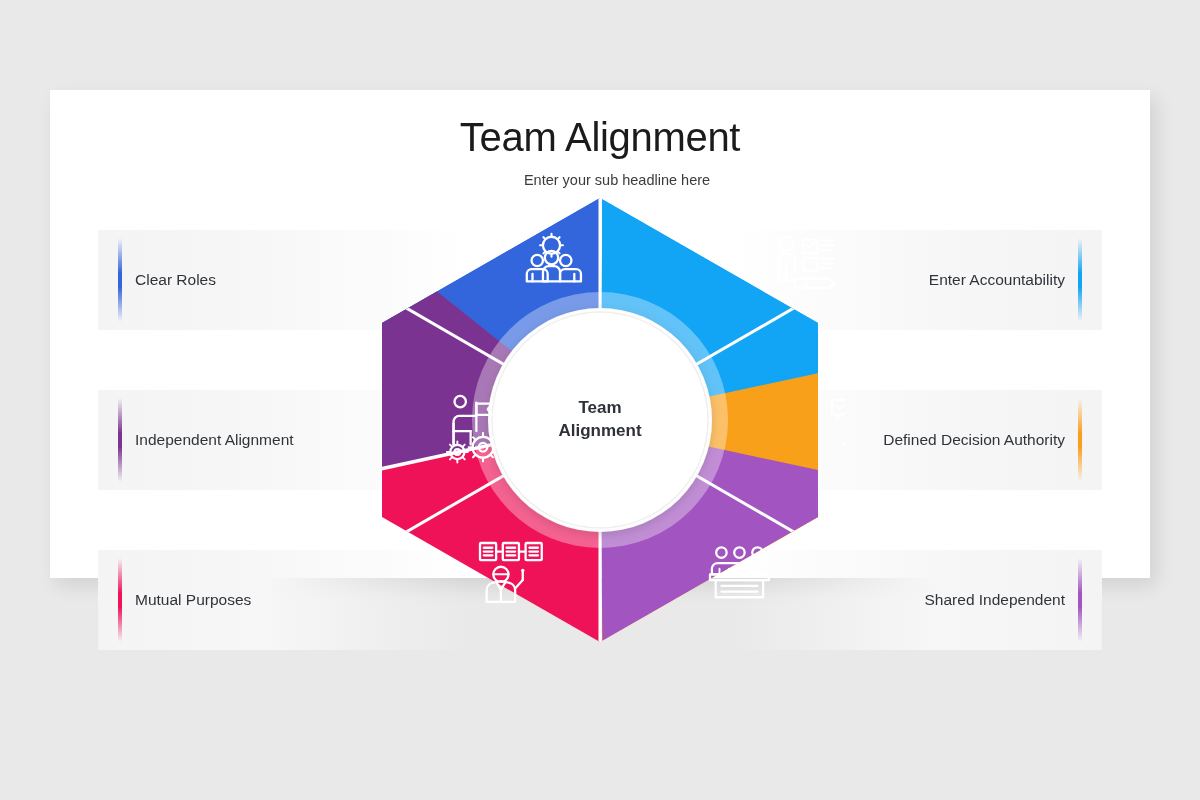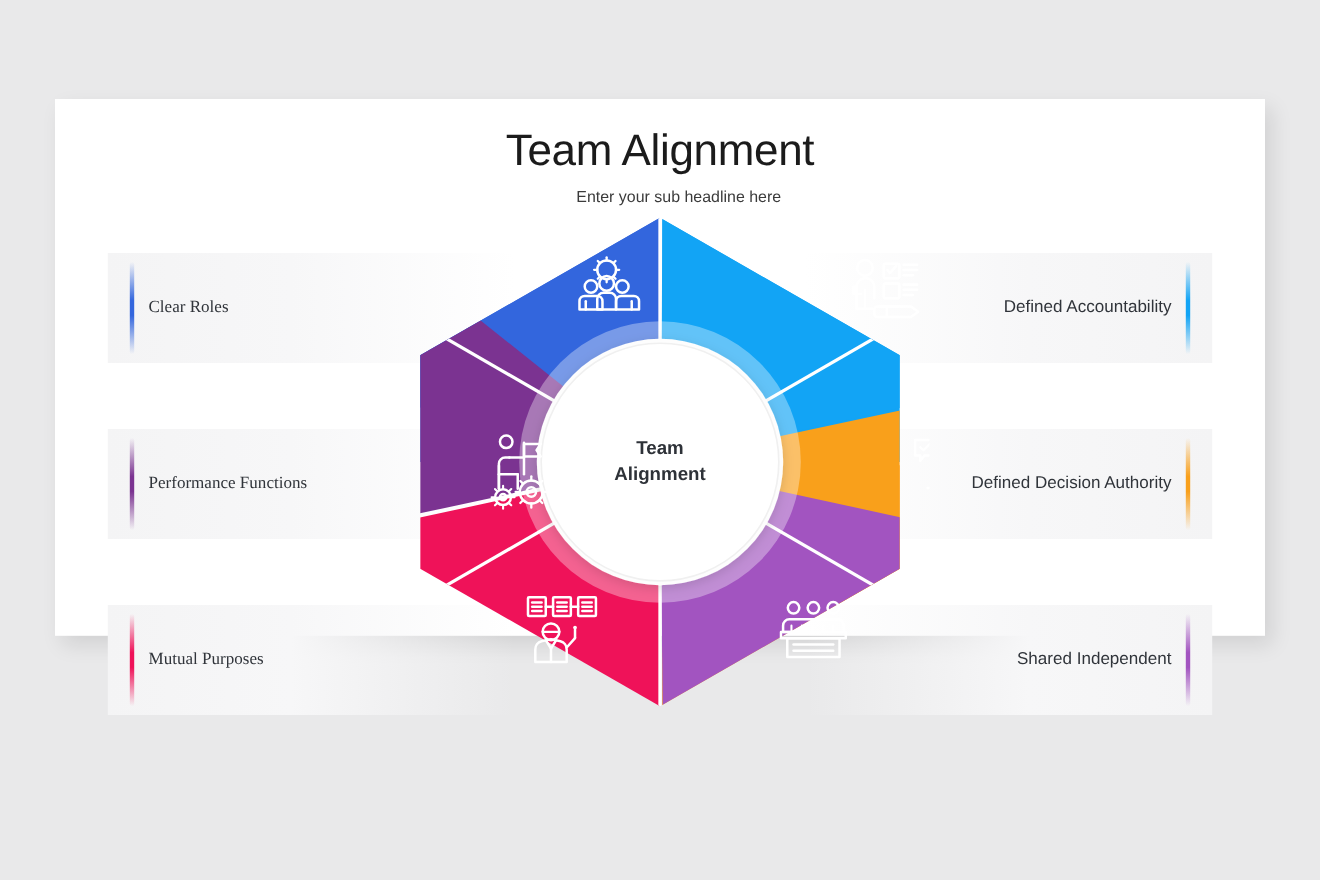--- a/index.html
+++ b/index.html
@@ -79,21 +79,21 @@
     border-radius: 2px;
   }
   .row.left .bar  { left: 20px; }
   .row.right .bar { right: 20px; }
 
   .row-label {
     font-size: 15.5px;
     color: #30343a;
     white-space: nowrap;
   }
-  .row.left  .row-label { margin-left: 37px; font-family: Liberation Serif, serif; }
+  .row.left  .row-label { margin-left: 37px; }
   .row.right .row-label { margin-right: 37px; }
 
   
   .wheel {
     position: absolute;
     left: 305px;
     top: 100px;
     width: 490px;
     height: 460px;
   }
@@ -121,30 +121,30 @@
   <div class="title">Team Alignment</div>
   <div class="subtitle">Enter your sub headline here</div>
 
   <div class="row left r1">
     <span class="bar" style="background:linear-gradient(to bottom, rgba(51,102,221,0) 0%, #3366DD 42%, #3366DD 58%, rgba(51,102,221,0) 100%);"></span>
     <span class="row-label">Clear Roles</span>
   </div>
 
   <div class="row left r2">
     <span class="bar" style="background:linear-gradient(to bottom, rgba(123,51,145,0) 0%, #7B3391 42%, #7B3391 58%, rgba(123,51,145,0) 100%);"></span>
-    <span class="row-label">Performance Functions</span>
+    <span class="row-label">Independent Alignment</span>
   </div>
 
   <div class="row left r3">
     <span class="bar" style="background:linear-gradient(to bottom, rgba(239,18,89,0) 0%, #EF1259 42%, #EF1259 58%, rgba(239,18,89,0) 100%);"></span>
     <span class="row-label">Mutual Purposes</span>
   </div>
 
   <div class="row right r1">
-    <span class="row-label">Defined Accountability</span>
+    <span class="row-label">Enter Accountability</span>
     <span class="bar" style="background:linear-gradient(to bottom, rgba(18,164,245,0) 0%, #12A4F5 42%, #12A4F5 58%, rgba(18,164,245,0) 100%);"></span>
   </div>
 
   <div class="row right r2">
     <span class="row-label">Defined Decision Authority</span>
     <span class="bar" style="background:linear-gradient(to bottom, rgba(249,160,27,0) 0%, #F9A01B 42%, #F9A01B 58%, rgba(249,160,27,0) 100%);"></span>
   </div>
 
   <div class="row right r3">
     <span class="row-label">Shared Independent</span>

